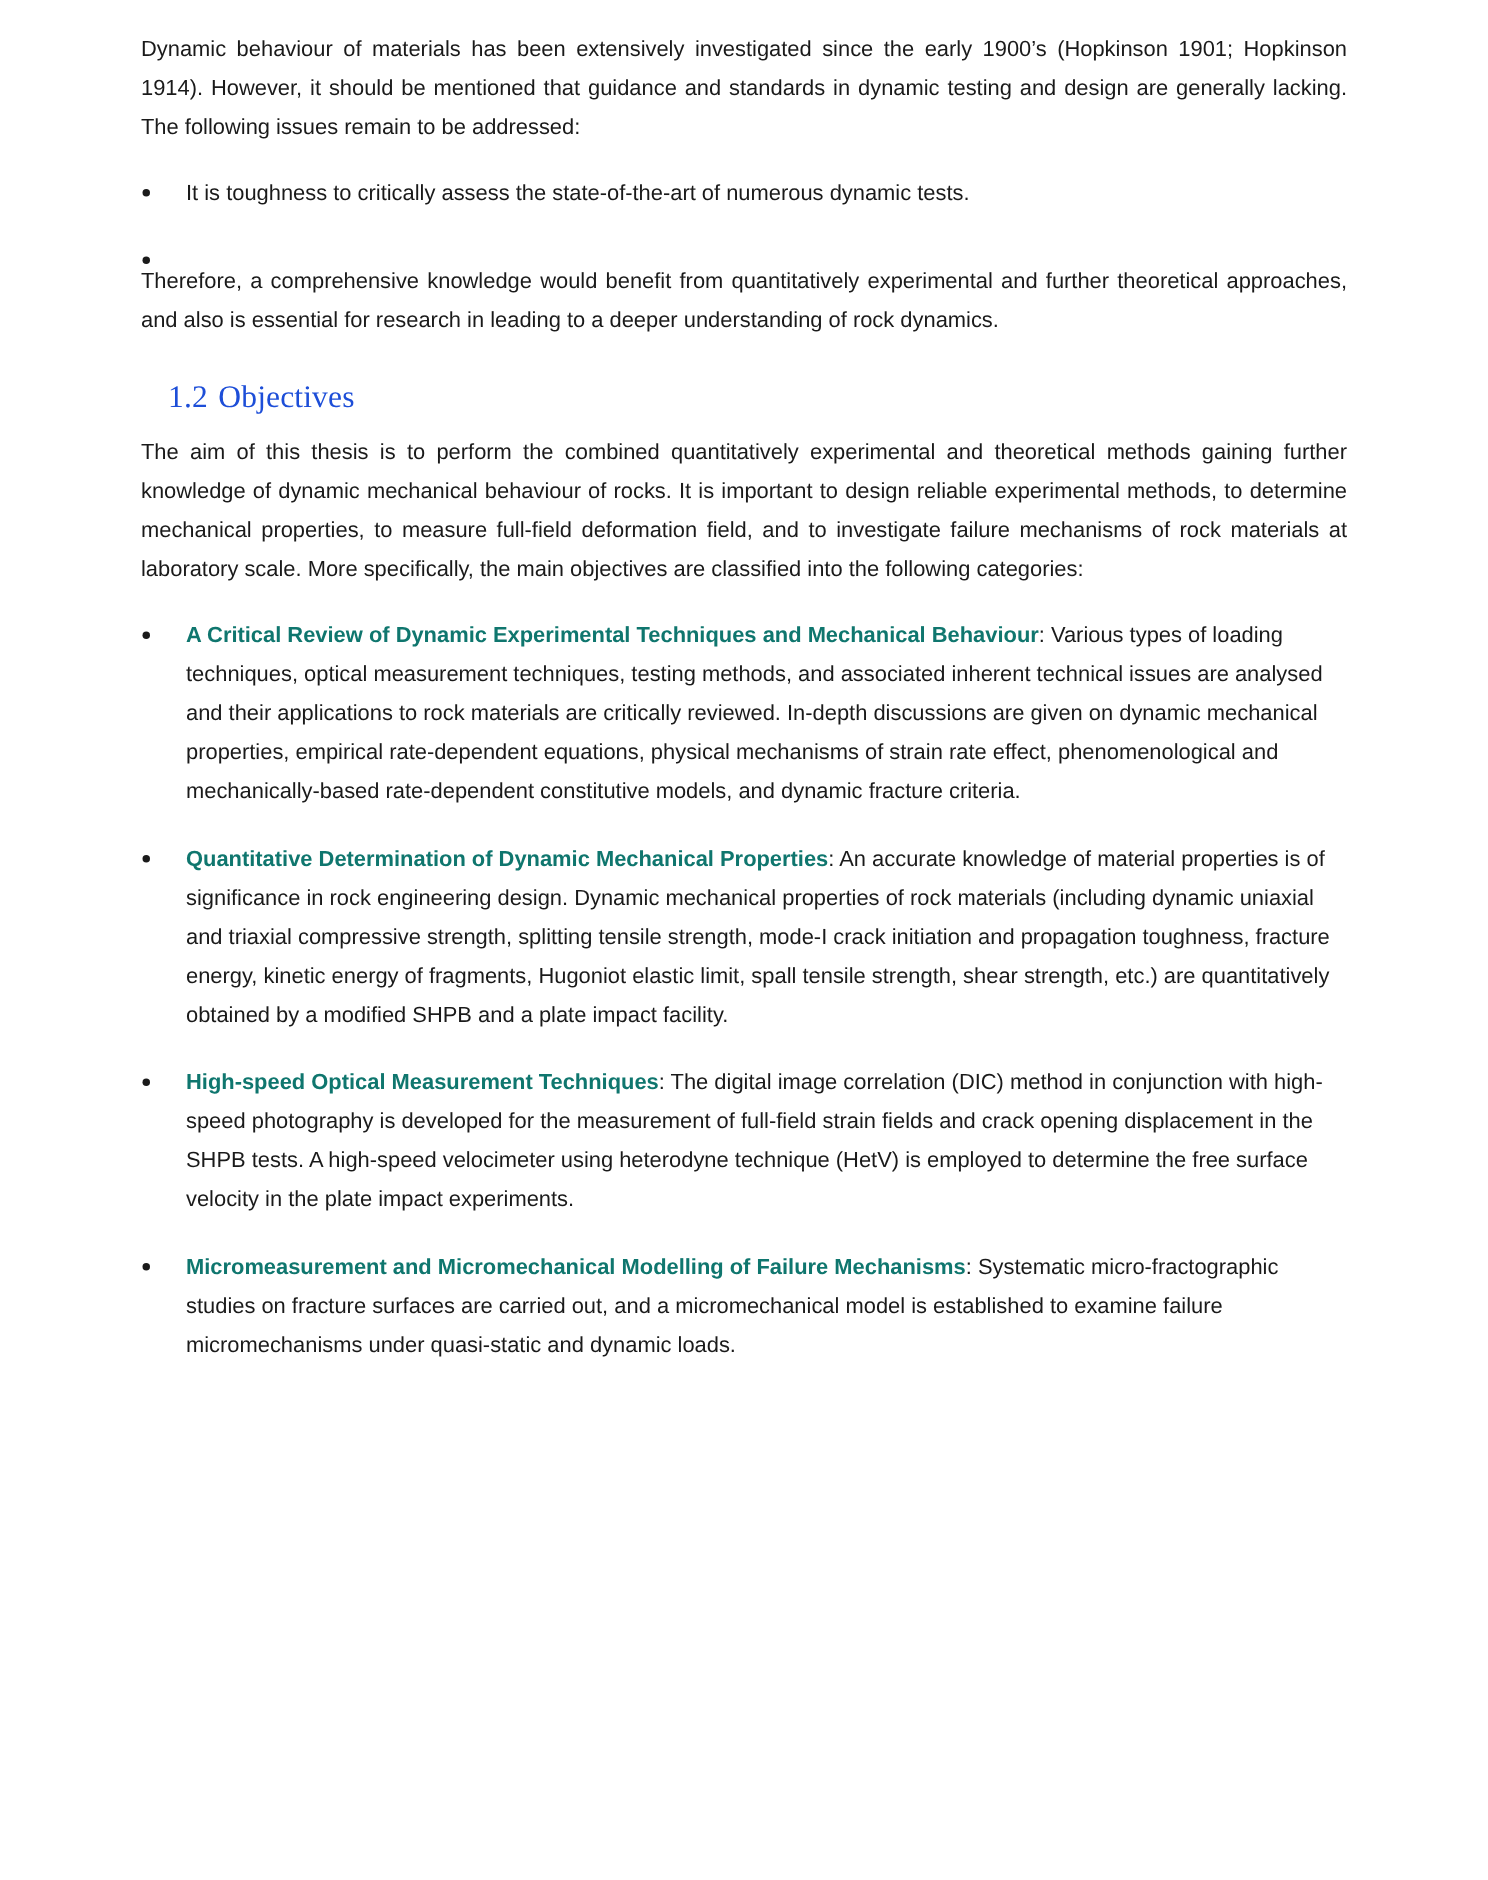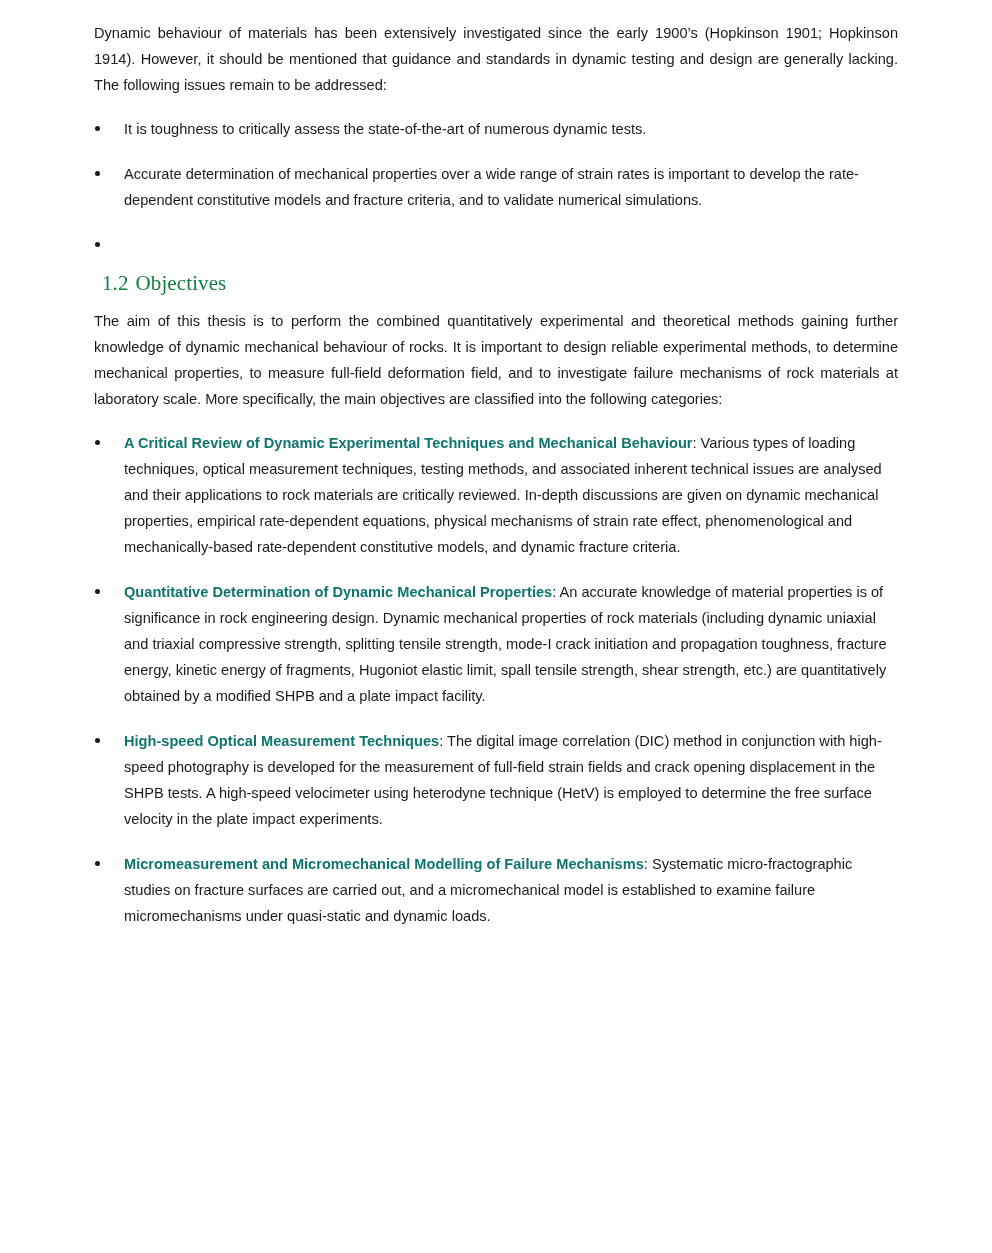--- a/index.html
+++ b/index.html
@@ -64,22 +64,22 @@
 
   p.body-text {
     margin-bottom: 18px;
   }
 
   h2.section-heading {
     font-family: "Liberation Serif", serif;
     font-size: 21px;
     line-height: 30px;
     font-weight: 400;
-    color: #15803d;
-    margin: 22px 0 10px 8px;
+    color: #1d4ed8;
+    margin: 22px 0 10px 18px;
     letter-spacing: 0.1px;
   }
   h2.section-heading .num { margin-right: 7px; }
 
   ul.bullets {
     list-style: none;
     margin: 0 0 0 0;
     padding: 0;
   }
 
@@ -118,29 +118,26 @@
 
     <p class="body-text">Dynamic behaviour of materials has been extensively investigated since the early 1900’s (Hopkinson 1901; Hopkinson 1914). However, it should be mentioned that guidance and standards in dynamic testing and design are generally lacking. The following issues remain to be addressed:</p>
 
     <ul class="bullets">
       <li>
         <span class="bullet-marker"></span>
         <span class="li-body">It is toughness to critically assess the state-of-the-art of numerous dynamic tests.</span>
       </li>
       <li>
         <span class="bullet-marker"></span>
-        <span class="li-body">Accurate determination of mechanical properties over a wide range of strain rates is important to develop the rate-dependent constitutive models and fracture criteria, and to validate numerical simulations.</span>
-      </li>
-      <li>
-        <span class="bullet-marker"></span>
       </li>
     </ul>
 
     <div class="spacer-block"></div>
 
+    <p class="body-text">Therefore, a comprehensive knowledge would benefit from quantitatively experimental and further theoretical approaches, and also is essential for research in leading to a deeper understanding of rock dynamics.</p>
 
     <h2 class="section-heading">
       <span class="num">1.2</span><span class="ttl">Objectives</span>
     </h2>
 
     <p class="body-text">The aim of this thesis is to perform the combined quantitatively experimental and theoretical methods gaining further knowledge of dynamic mechanical behaviour of rocks. It is important to design reliable experimental methods, to determine mechanical properties, to measure full-field deformation field, and to investigate failure mechanisms of rock materials at laboratory scale. More specifically, the main objectives are classified into the following categories:</p>
 
     <ul class="bullets">
       <li>
         <span class="bullet-marker"></span>

